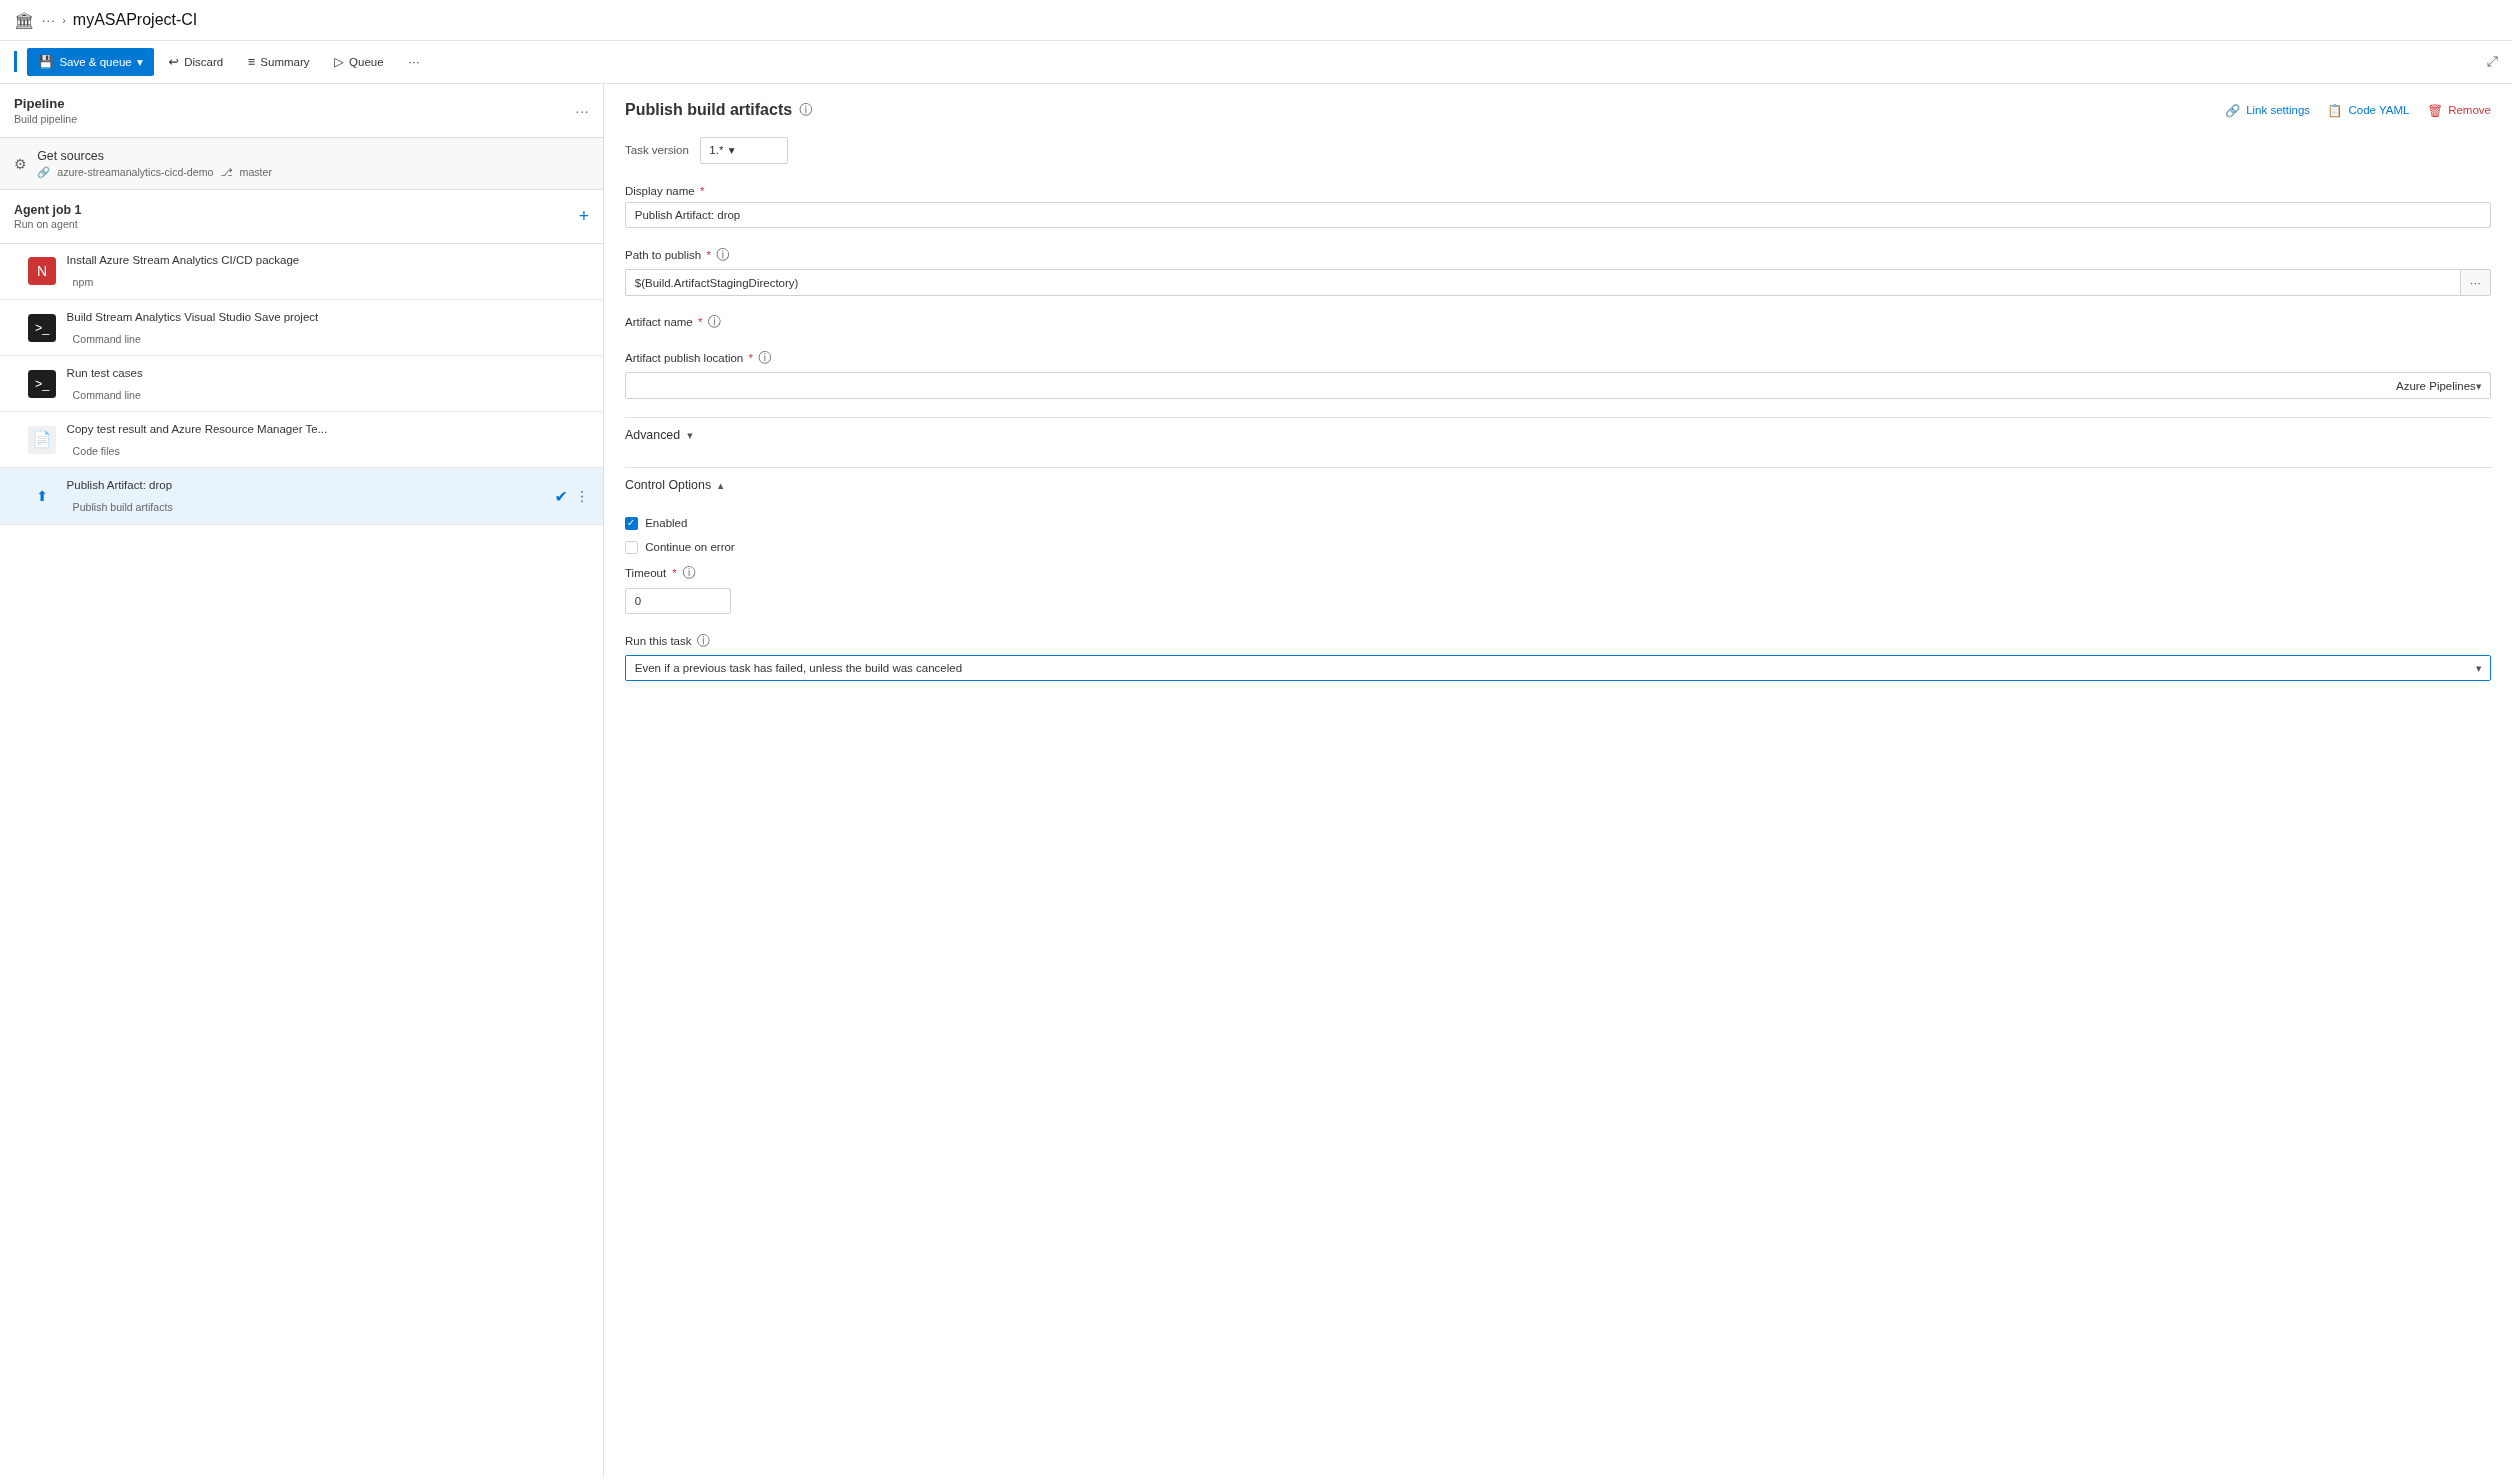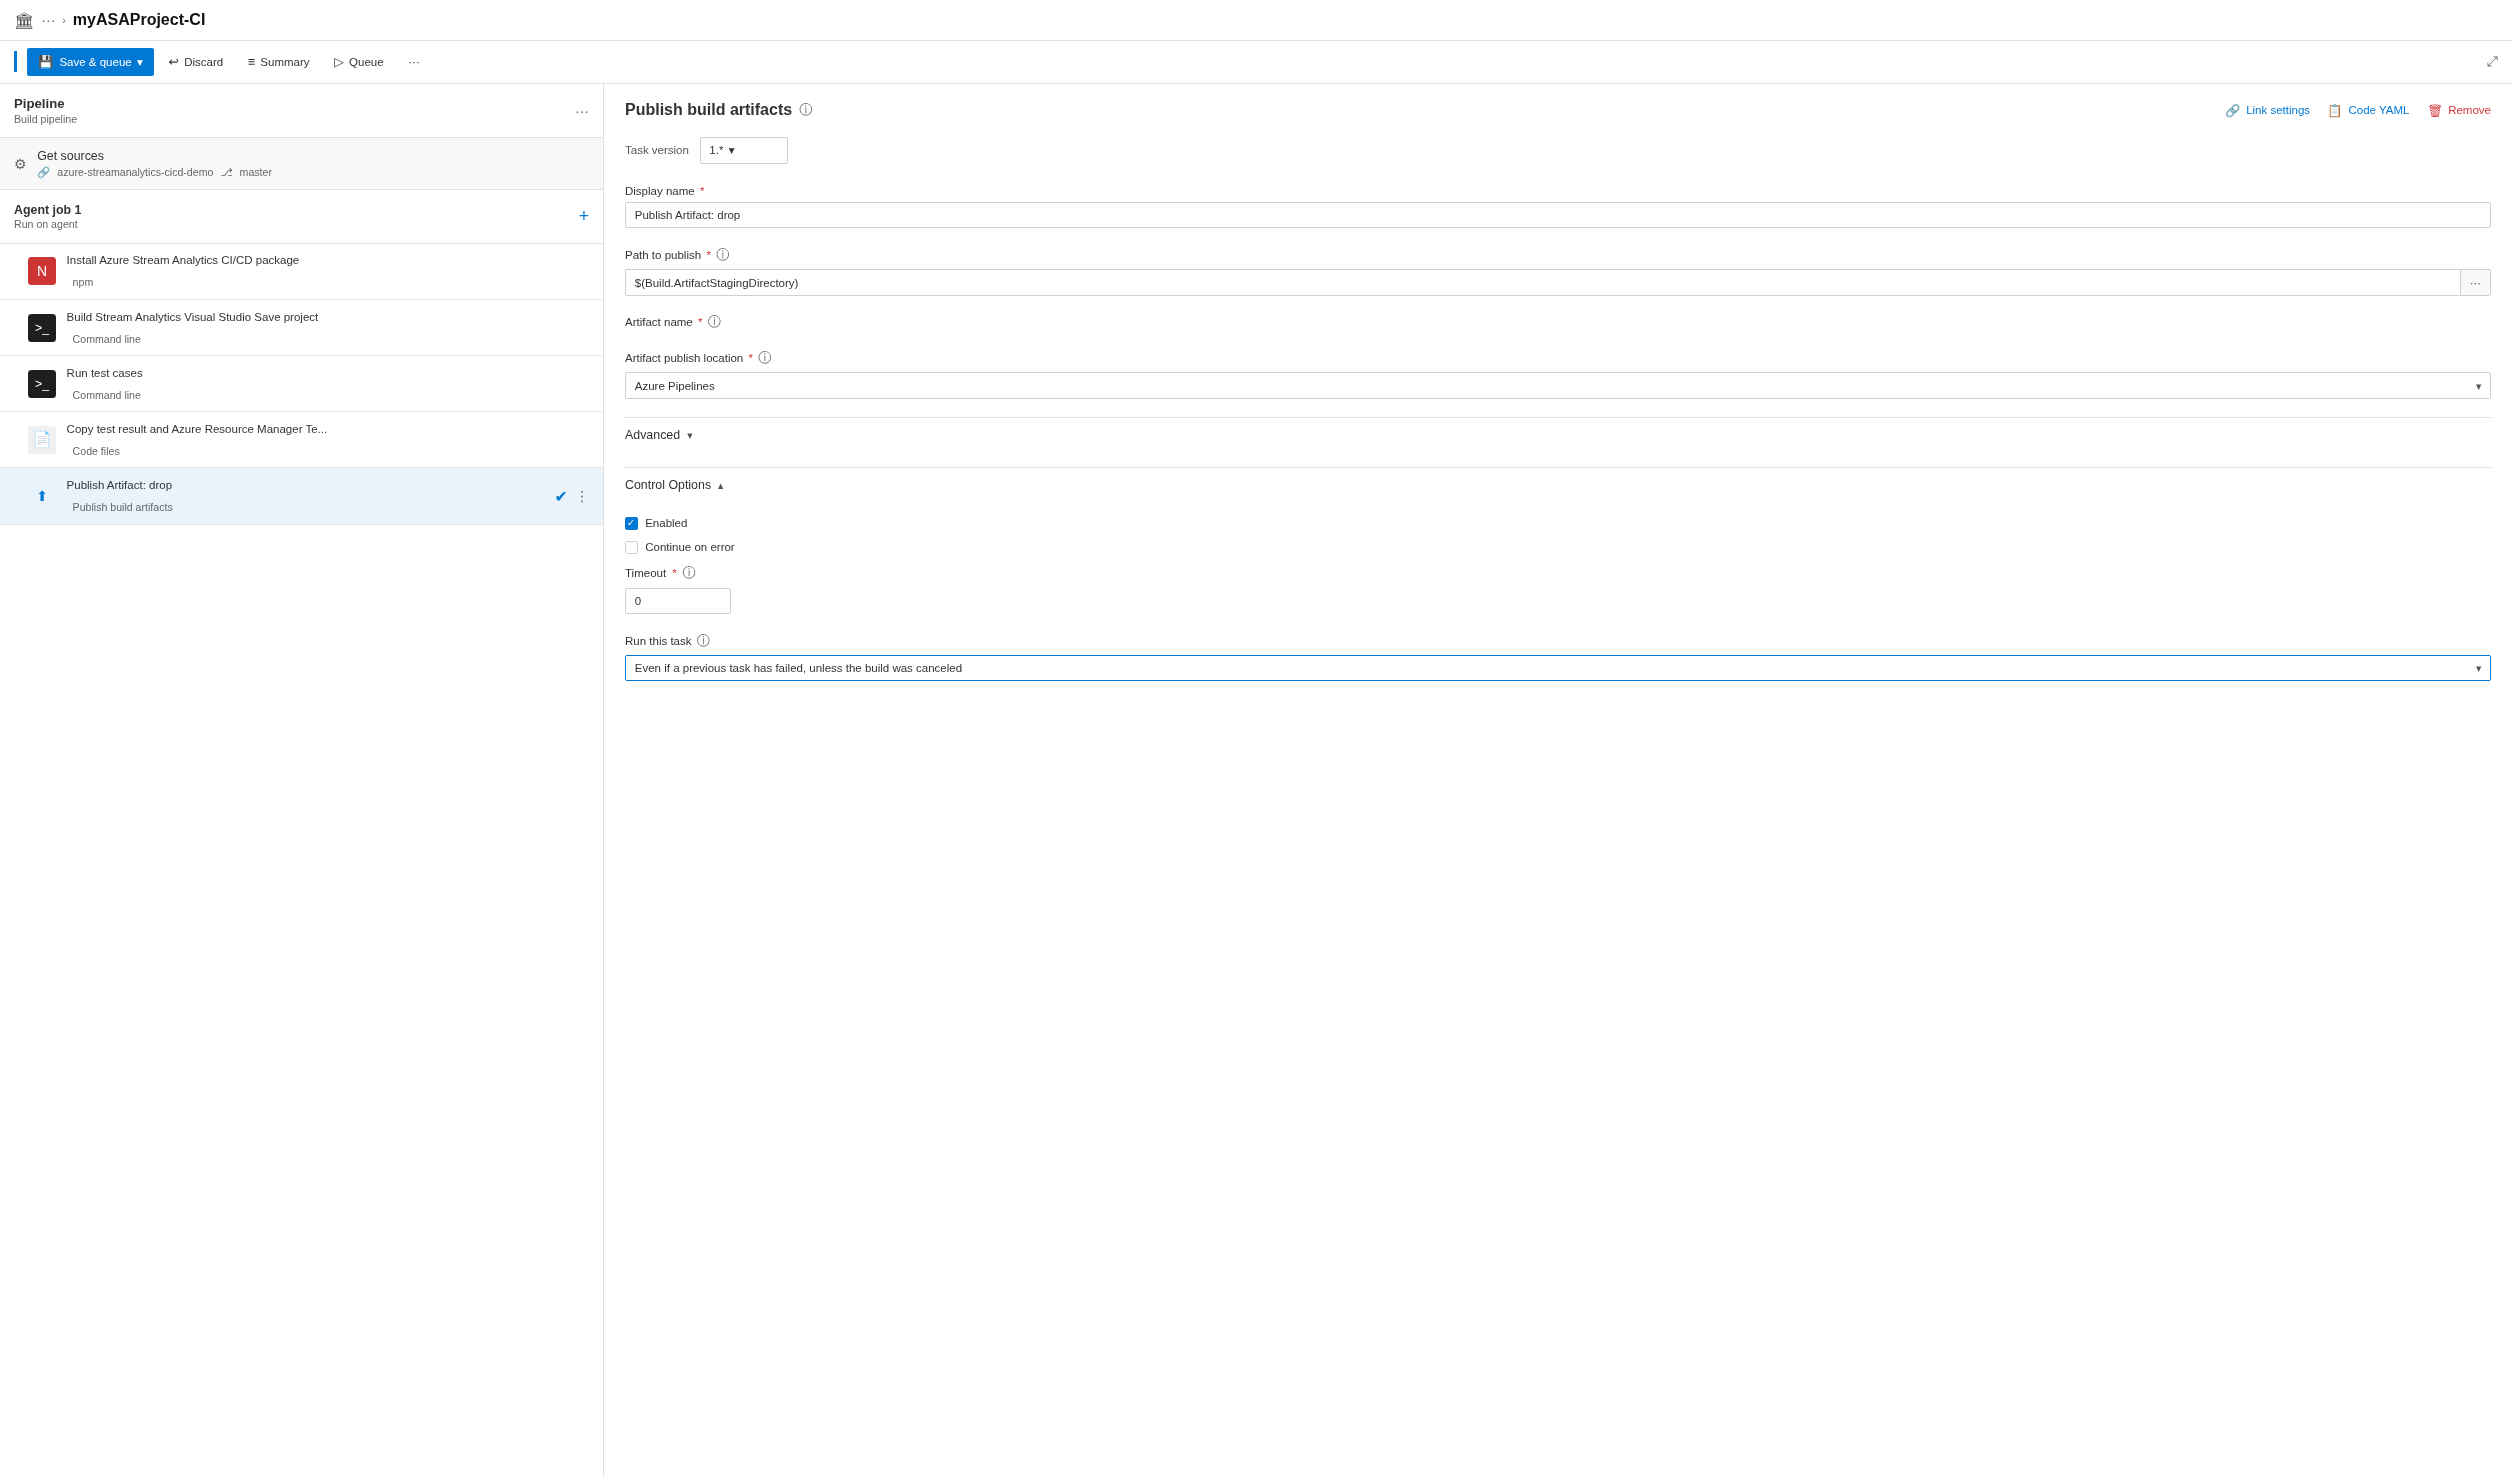--- a/index.html
+++ b/index.html
@@ -9,21 +9,21 @@
     .top-bar {
       display: flex;
       align-items: center;
       padding: 10.6px 14px;
       border-bottom: 0.9px solid #e0e0e0;
       gap: 7px;
     }
     .top-bar-icon { font-size: 16px; color: #444; }
     .top-bar-dots { color: #666; font-size: 14px; cursor: pointer; }
     .top-bar-chevron { color: #666; font-size: 10.6px; }
-    .top-bar-title { font-size: 16px; font-weight: 700; color: #111; }
+    .top-bar-title { font-size: 16px; font-weight: 400; color: #111; }
 
     
     .toolbar {
       display: flex;
       align-items: center;
       padding: 7px 14px;
       border-bottom: 0.9px solid #e0e0e0;
       gap: 3.5px;
     }
     .toolbar-left-border {
@@ -248,21 +248,21 @@
     .select-field {
       width: 100%;
       padding: 6.2px 8.8px;
       border: 0.9px solid #0078d4;
       border-radius: 1.8px;
       font-size: 11.5px;
       color: #333;
       background: #fff;
       display: flex;
       align-items: center;
-      justify-content: space-between;
+      justify-content: flex-end;
       cursor: pointer;
     }
     .select-field.normal { border-color: #d0d0d0; }
     .select-chevron { color: #555; font-size: 10.6px; }
 
     
     .section-toggle {
       display: flex;
       align-items: center;
       gap: 7px;

